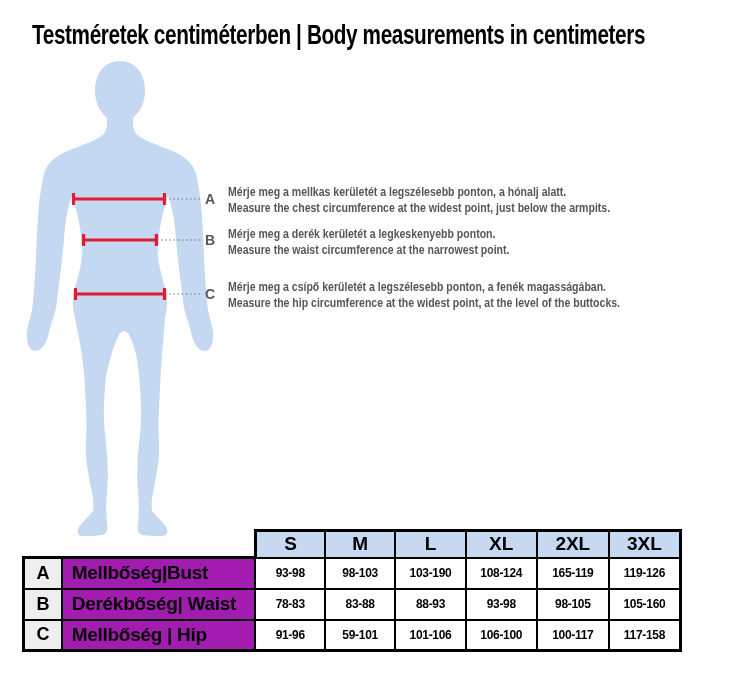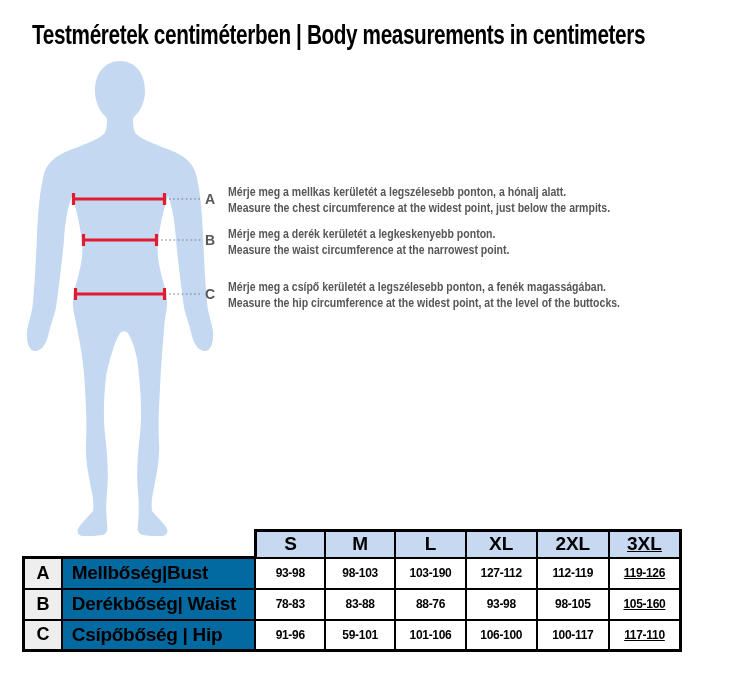--- a/index.html
+++ b/index.html
@@ -68,33 +68,33 @@
   .size-table th.hdr-first { border-left-width: 3px; }
   .size-table .ghost { border: none; background: transparent; }
   .size-table td { height: 31px; }
   .size-table .letter-cell {
     background: #eeeeee;
     text-align: center;
     font-size: 18px;
     border-left-width: 3px;
   }
   .size-table .label-cell {
-    background: #0369a1;
+    background: #a21caf;
     text-align: left;
     font-size: 19px;
     padding-left: 9px;
     letter-spacing: -0.3px;
   }
   .size-table .data-cell {
     background: #ffffff;
     text-align: center;
     font-size: 12px;
     letter-spacing: -0.3px;
   }
-  .size-table .last-col { border-right-width: 3px; text-decoration: underline; }
+  .size-table .last-col { border-right-width: 3px; }
   .size-table tr.last-row td { border-bottom-width: 3px; }
   .size-table tr.first-body-row .letter-cell,
   .size-table tr.first-body-row .label-cell { border-top-width: 3px; }
 </style>
 </head>
 <body>
 
 <div id="canvas">
 
   <div class="page-title">Testméretek centiméterben | Body measurements in centimeters</div>
@@ -225,40 +225,40 @@
         <th class="size-hdr">XL</th>
         <th class="size-hdr">2XL</th>
         <th class="size-hdr last-col">3XL</th>
       </tr>
       <tr class="first-body-row">
         <td class="letter-cell">A</td>
         <td class="label-cell">Mellbőség|Bust</td>
         <td class="data-cell">93-98</td>
         <td class="data-cell">98-103</td>
         <td class="data-cell">103-190</td>
-        <td class="data-cell">127-112</td>
-        <td class="data-cell">112-119</td>
+        <td class="data-cell">108-124</td>
+        <td class="data-cell">165-119</td>
         <td class="data-cell last-col">119-126</td>
       </tr>
       <tr>
         <td class="letter-cell">B</td>
         <td class="label-cell">Derékbőség| Waist</td>
         <td class="data-cell">78-83</td>
         <td class="data-cell">83-88</td>
-        <td class="data-cell">88-76</td>
+        <td class="data-cell">88-93</td>
         <td class="data-cell">93-98</td>
         <td class="data-cell">98-105</td>
         <td class="data-cell last-col">105-160</td>
       </tr>
       <tr class="last-row">
         <td class="letter-cell">C</td>
-        <td class="label-cell">Csípőbőség | Hip</td>
+        <td class="label-cell">Mellbőség | Hip</td>
         <td class="data-cell">91-96</td>
         <td class="data-cell">59-101</td>
         <td class="data-cell">101-106</td>
         <td class="data-cell">106-100</td>
         <td class="data-cell">100-117</td>
-        <td class="data-cell last-col">117-110</td>
+        <td class="data-cell last-col">117-158</td>
       </tr>
     </tbody>
   </table>
 
 </div>
 
 </body></html>

